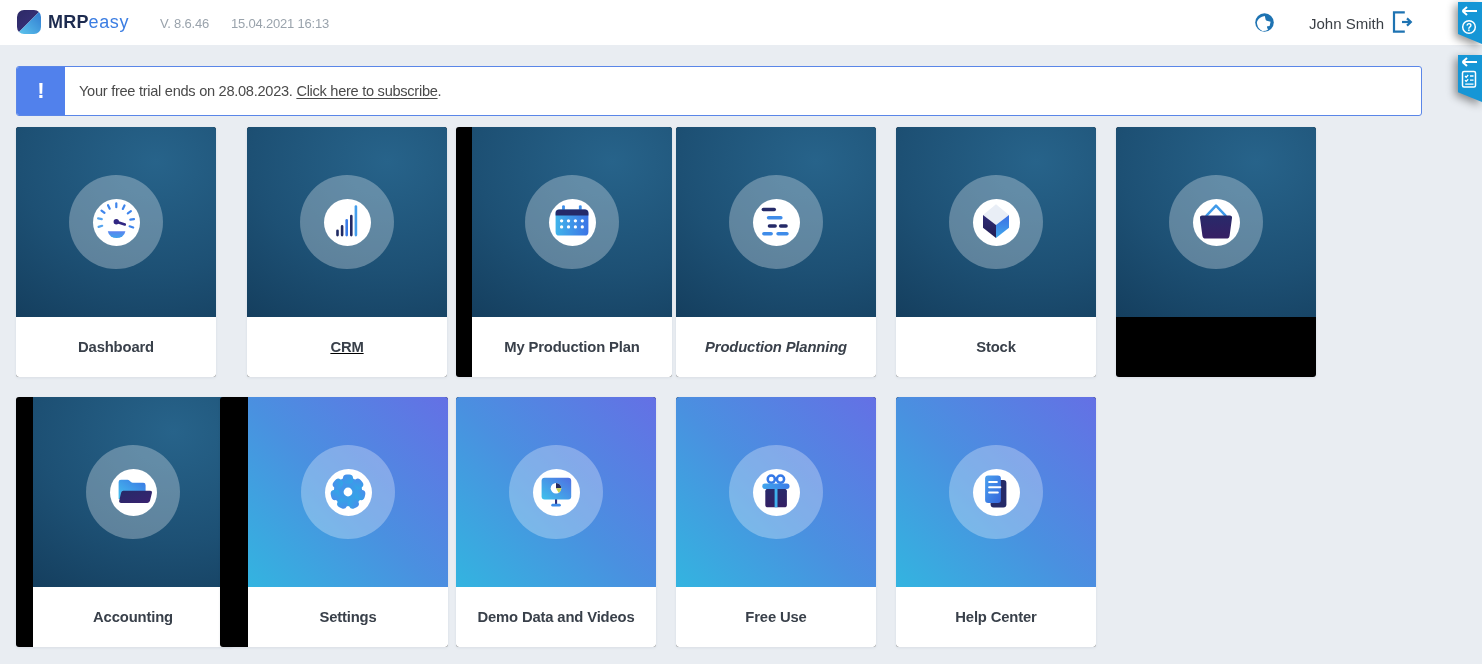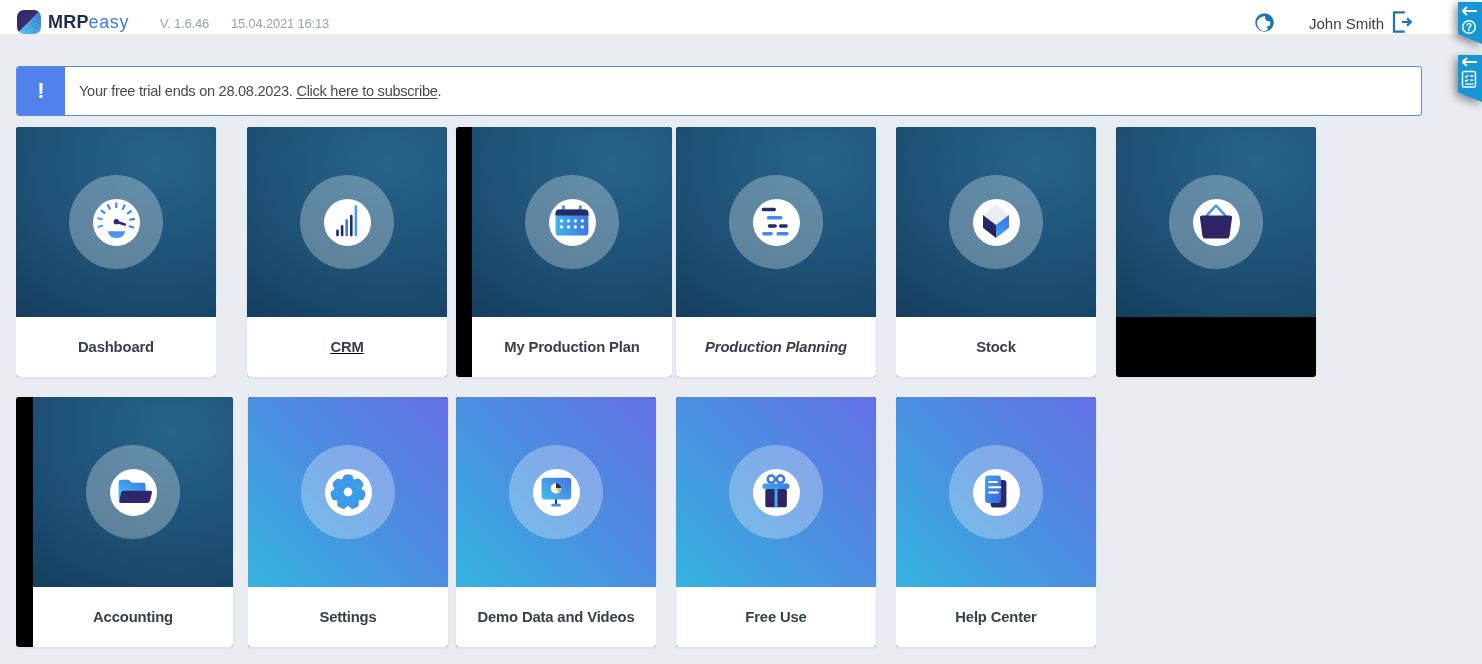--- a/index.html
+++ b/index.html
@@ -1,17 +1,17 @@
 <!DOCTYPE html>
 <html><head>
 <meta charset="utf-8">
 <style>
 html,body{margin:0;padding:0;}
 body{width:1482px;height:664px;background:#e9edf2;font-family:"Liberation Sans",sans-serif;overflow:hidden;position:relative;}
-#topbar{position:absolute;left:0;top:0;width:1482px;height:34px;background:#fff;}
+#topbar{position:absolute;left:0;top:0;width:1482px;height:45px;background:#fff;}
 #logo{position:absolute;left:17px;top:10px;}
 #brand{position:absolute;left:48px;top:12px;font-size:18px;font-weight:bold;color:#1d2b4f;letter-spacing:.2px;}
 #brand .easy{color:#3b7de2;font-weight:normal;letter-spacing:.6px;}
 .topgray{position:absolute;top:16px;font-size:13px;color:#9aa3ac;letter-spacing:-0.2px;}
 #vtxt{left:160px;}
 #dtxt{left:231px;}
 #globe{position:absolute;left:1255px;top:13px;}
 #uname{position:absolute;left:1309px;top:15px;font-size:15px;color:#3a3f45;}
 #logout{position:absolute;left:1391px;top:11px;}
 #alert{position:absolute;left:16px;top:66px;width:1406px;height:50px;background:#fff;border:1px solid #5a86e8;border-radius:3px;box-sizing:border-box;}
@@ -48,21 +48,21 @@
           <stop offset="0" stop-color="#5ec8ee"></stop>
           <stop offset="1" stop-color="#2e77cf"></stop>
         </linearGradient>
     </defs>
     <g clip-path="url(#lc)">
       <polygon points="0,0 24,0 0,24" fill="url(#lg1)"></polygon>
       <polygon points="24,0 24,24 0,24" fill="url(#lg2)"></polygon>
     </g>
   </svg>
   <div id="brand">MRP<span class="easy">easy</span></div>
-  <div id="vtxt" class="topgray">V. 1.6.46</div>
+  <div id="vtxt" class="topgray">V. 8.6.46</div>
   <div id="dtxt" class="topgray">15.04.2021 16:13</div>
   <svg id="globe" width="19" height="19" viewBox="0 0 19 19">
     <circle cx="9.5" cy="9.5" r="9.3" fill="#1e73b2"></circle>
     <path d="M1.9 9 Q3.6 3.9 9.8 3 L10.6 6.6 Q10.8 7.6 11.8 7.8 L15.6 8.7 L14.6 12.9 L12.6 13.2 Q11.7 13.35 12 14.2 L13 16.8 Q10.7 18.2 7.4 18.1 Q3 15.9 2.2 11.6 Q1.85 10.3 1.9 9 Z" fill="#fff"></path>
   </svg>
   <div id="uname">John Smith</div>
   <svg id="logout" width="22" height="22" viewBox="0 0 22 22" fill="none" stroke="#1e73b2" stroke-width="2.2">
     <path d="M13.8 1.4 H3 V20.6 H13.8"></path>
     <path d="M11 11 H19.6"></path>
     <path d="M16 7.4 L19.8 11 L16 14.6"></path>
@@ -251,21 +251,21 @@
               </linearGradient>
    </defs>
    <path d="M8.6 30 L8.6 13.1 Q8.6 10.7 11 10.7 L17.6 10.7 Q18.6 10.7 19.3 11.4 L21 13.1 Q21.7 13.8 22.7 13.8 L33.2 13.8 Q35.6 13.8 35.6 16.2 L35.6 30 Z" fill="url(#fb)"></path>
    <path d="M13.3 21.8 L40 21.8 Q42.4 21.8 41.9 24.1 L40 31.8 Q39.5 33.9 37.4 33.9 L11.1 33.9 Q8.7 33.9 9.2 31.6 L11.2 23.4 Q11.7 21.8 13.3 21.8 Z" fill="url(#ff)"></path>
   </svg>
  </div>
       </div>
     </div>
  <div class="lbl">Accounting</div>
 </div>
-<div class="tile" style="left:248px;top:397px;">
+<div class="tile" style="left:220px;top:397px;padding-left:28px;">
  <div class="img blue">
       <div class="halo">
         <div class="disc">
   <svg width="46" height="46" viewBox="0 0 46 46">
    <defs>
               <linearGradient id="gear" x1="0" y1="0" x2="1" y2="1">
                 <stop offset="0" stop-color="#4b8bec"></stop>
                 <stop offset="1" stop-color="#2fa9e6"></stop>
               </linearGradient>
             </defs>

